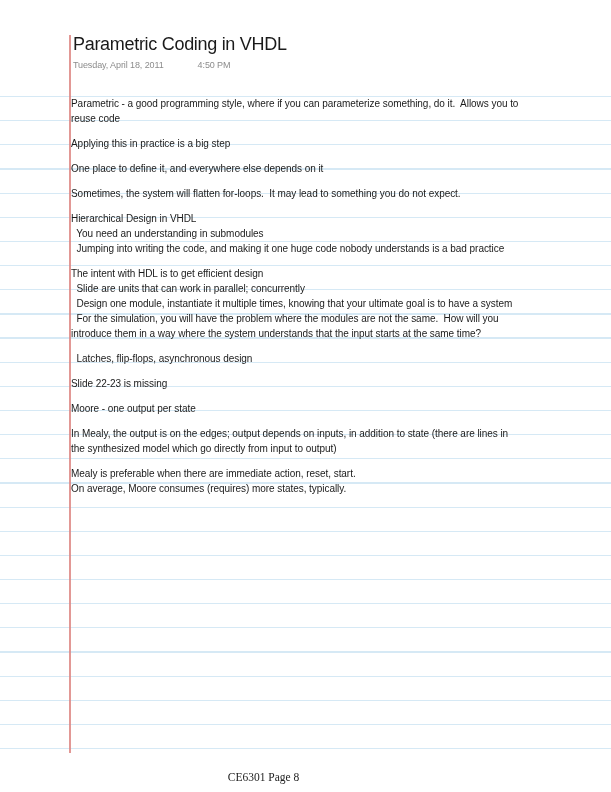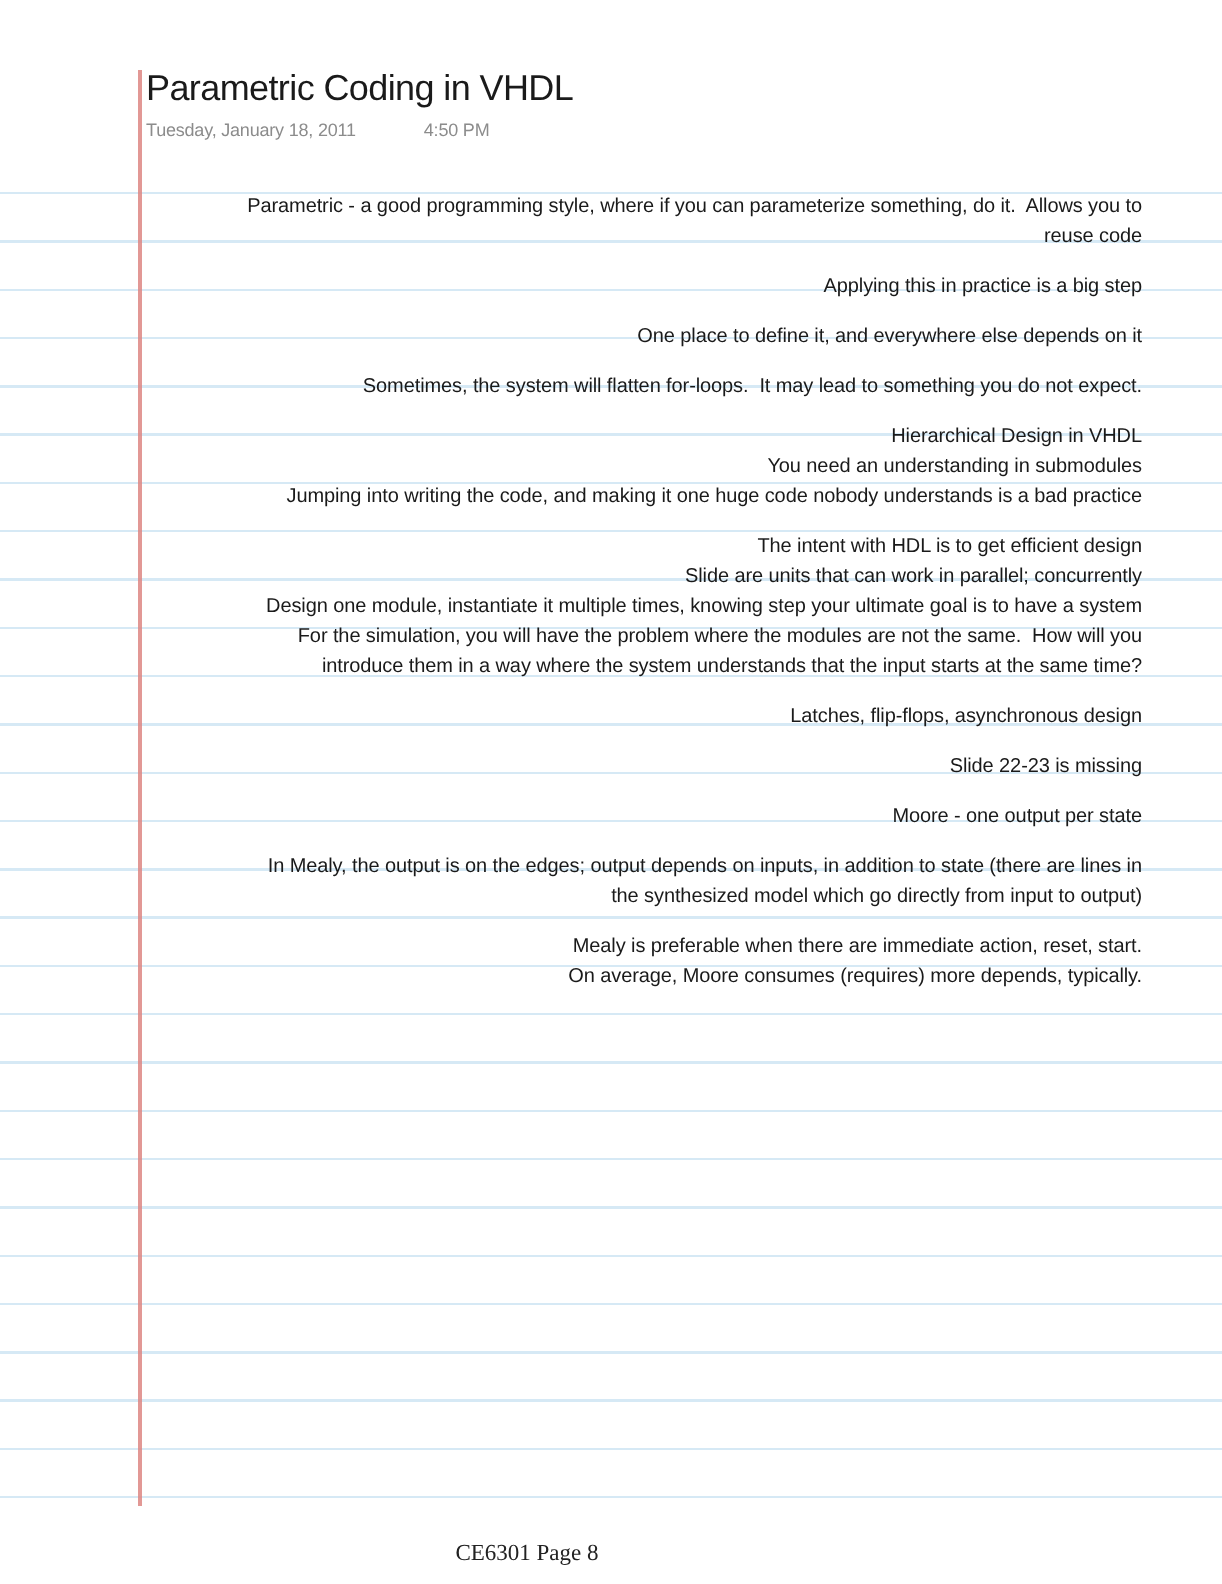--- a/index.html
+++ b/index.html
@@ -54,21 +54,20 @@
     color:var(--meta-color);
     white-space:nowrap;
   }
   .meta .time{margin-left:34px;}
   .body{
     position:absolute;
     left:71px; top:96px;
     width:500px;
     font-size:10px;
     color:var(--body-color);
-    text-align:right;
   }
   .para{margin:0 0 10px 0;}
   .line{
     white-space:pre;
     line-height:15px;
     height:15px;
     letter-spacing:-0.05px;
   }
   .footer{
     position:absolute;
@@ -83,21 +82,21 @@
 </head>
 <body>
 
 <div class="page">
   <div class="rules"></div>
   <div class="redline"></div>
 
   <div class="title">Parametric Coding in VHDL</div>
 
   <div class="meta">
-    <span class="date">Tuesday, January 18, 2011</span><span class="time">4:50 PM</span>
+    <span class="date">Tuesday, April 18, 2011</span><span class="time">4:50 PM</span>
   </div>
 
   <div class="body">
       <div class="para">
         <div class="line">Parametric - a good programming style, where if you can parameterize something, do it.  Allows you to</div>
         <div class="line">reuse code</div>
       </div>
       <div class="para">
         <div class="line">Applying this in practice is a big step</div>
       </div>
@@ -108,37 +107,37 @@
         <div class="line">Sometimes, the system will flatten for-loops.  It may lead to something you do not expect.</div>
       </div>
       <div class="para">
         <div class="line">Hierarchical Design in VHDL</div>
         <div class="line">  You need an understanding in submodules</div>
         <div class="line">  Jumping into writing the code, and making it one huge code nobody understands is a bad practice</div>
       </div>
       <div class="para">
         <div class="line">The intent with HDL is to get efficient design</div>
         <div class="line">  Slide are units that can work in parallel; concurrently</div>
-        <div class="line">  Design one module, instantiate it multiple times, knowing step your ultimate goal is to have a system</div>
+        <div class="line">  Design one module, instantiate it multiple times, knowing that your ultimate goal is to have a system</div>
         <div class="line">  For the simulation, you will have the problem where the modules are not the same.  How will you</div>
         <div class="line">introduce them in a way where the system understands that the input starts at the same time?</div>
       </div>
       <div class="para">
         <div class="line">  Latches, flip-flops, asynchronous design</div>
       </div>
       <div class="para">
         <div class="line">Slide 22-23 is missing</div>
       </div>
       <div class="para">
         <div class="line">Moore - one output per state</div>
       </div>
       <div class="para">
         <div class="line">In Mealy, the output is on the edges; output depends on inputs, in addition to state (there are lines in</div>
         <div class="line">the synthesized model which go directly from input to output)</div>
       </div>
       <div class="para">
         <div class="line">Mealy is preferable when there are immediate action, reset, start.</div>
-        <div class="line">On average, Moore consumes (requires) more depends, typically.</div>
+        <div class="line">On average, Moore consumes (requires) more states, typically.</div>
       </div>
     </div>
 
   <div class="footer">CE6301 Page 8</div>
 </div>
 
 </body></html>

